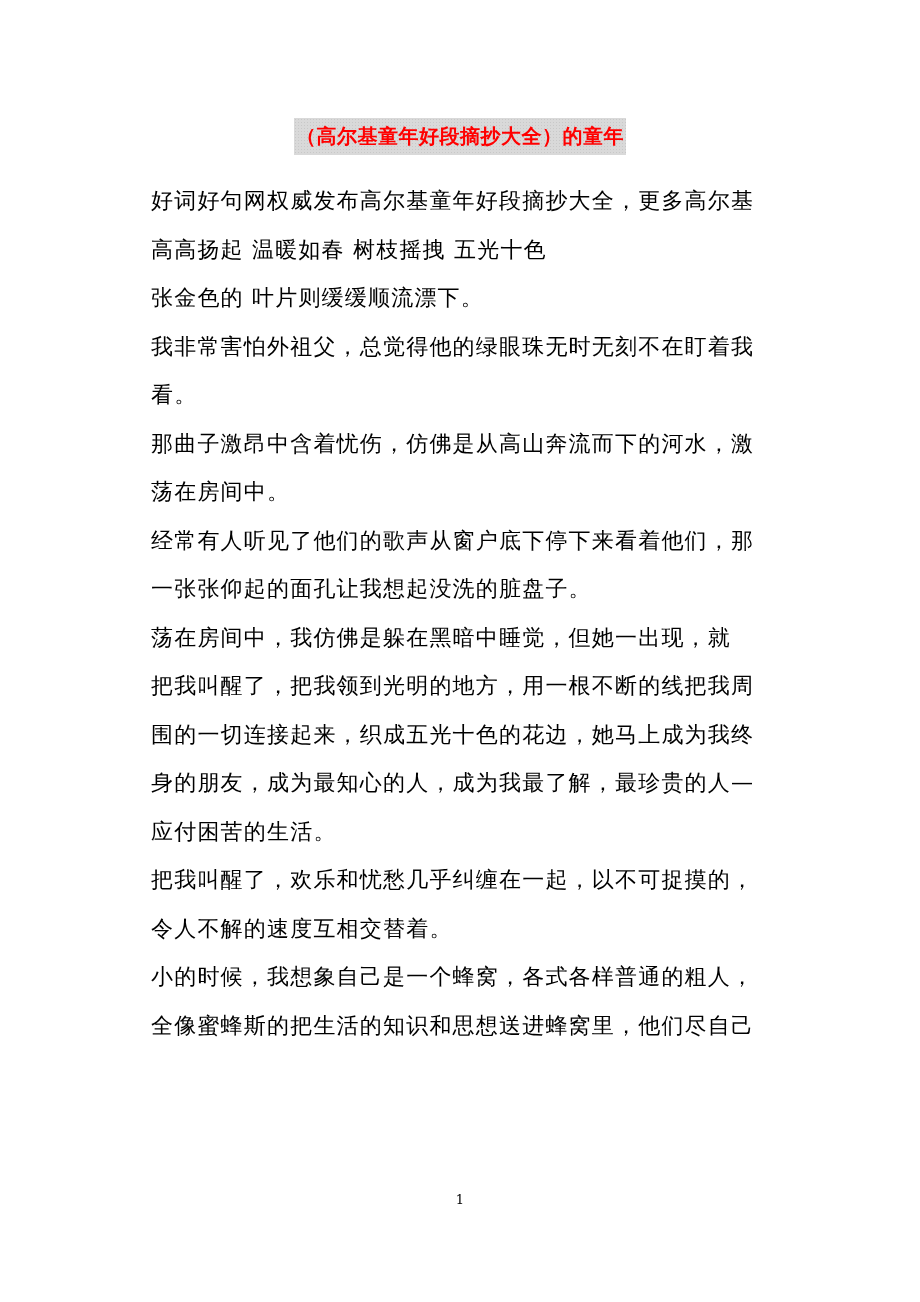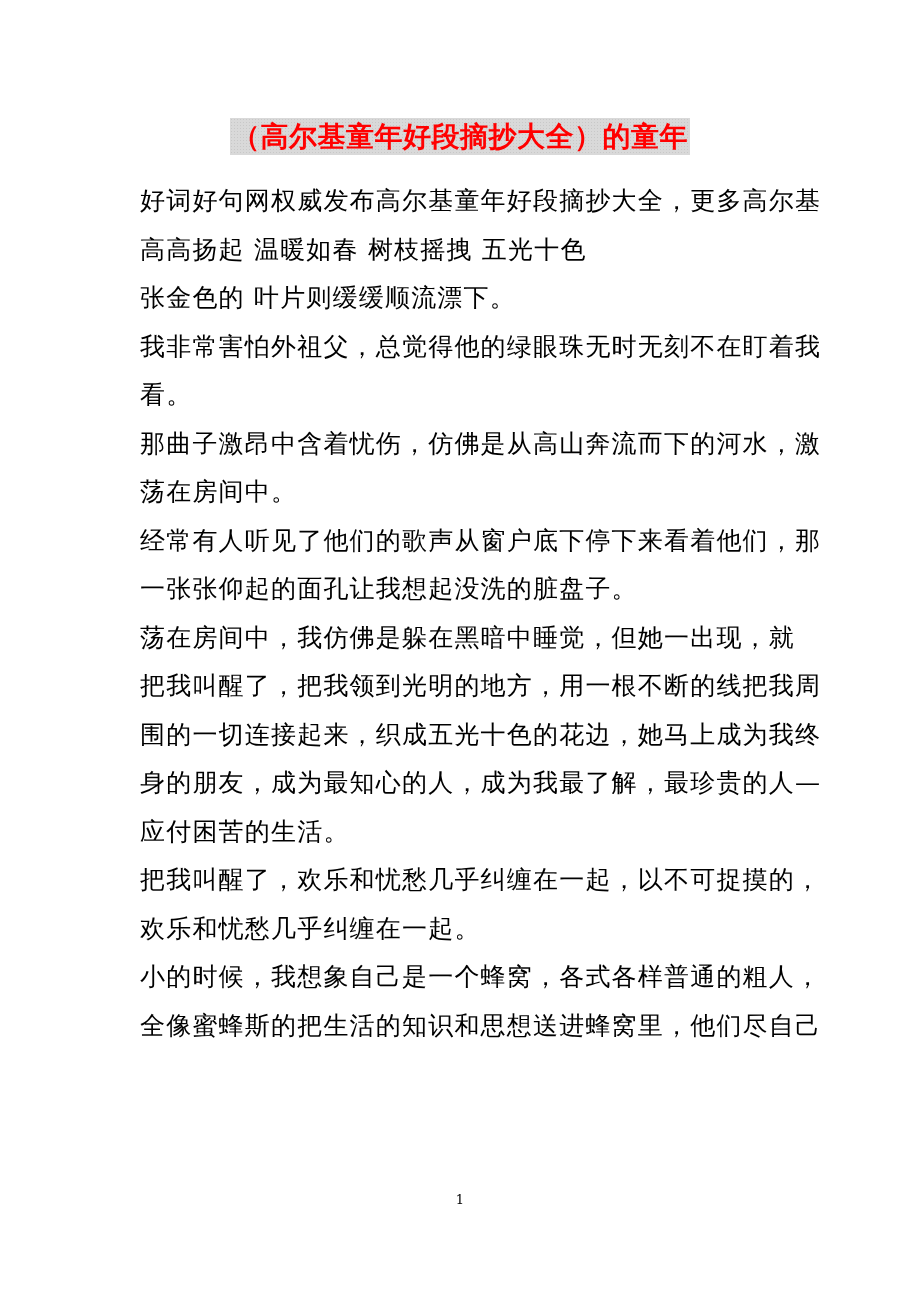--- a/index.html
+++ b/index.html
@@ -4,23 +4,23 @@
 <style>
   html, body { margin: 0; padding: 0; background: #ffffff; }
   body { width: 920px; height: 1302px; position: relative; overflow: hidden;
          font-family: "DejaVu Serif", "Liberation Serif", serif; color: #000; }
   .page { position: absolute; left: 0; top: 0; width: 920px; height: 1302px; background: #fff; }
   .title-wrap { position: absolute; top: 118px; left: 0; width: 920px; text-align: center; }
   .title { display: inline-block; background: #d9d9d9;
            background-image: radial-gradient(#c8c8c8 0.6px, transparent 0.7px);
            background-size: 3px 3px;
            color: #ff0000; font-family: "DejaVu Sans", "Liberation Sans", sans-serif;
-           font-weight: bold; font-size: 28px; line-height: 37px; padding: 0 2px; letter-spacing: 0.5px; }
+           font-weight: bold; font-size: 20px; line-height: 37px; padding: 0 2px; letter-spacing: 0.5px; }
   .body { position: absolute; left: 140px; top: 177px; width: 660px; }
-  .line { font-size: 25px; line-height: 48.5px; height: 48.5px; white-space: nowrap; letter-spacing: 1.2px; }
+  .line { font-size: 22px; line-height: 48.5px; height: 48.5px; white-space: nowrap; letter-spacing: 1.2px; margin-left: 11px; }
   .pagenum { position: absolute; top: 1192px; left: 0; width: 920px; text-align: center;
              font-size: 13px; font-family: "DejaVu Serif", serif; }
 </style>
 </head>
 <body>
 
 <div class="page">
   <div class="title-wrap">
     <span class="title">（高尔基童年好段摘抄大全）的童年</span>
   </div>
@@ -34,19 +34,19 @@
     <div class="line">那曲子激昂中含着忧伤，仿佛是从高山奔流而下的河水，激</div>
     <div class="line">荡在房间中。</div>
     <div class="line">经常有人听见了他们的歌声从窗户底下停下来看着他们，那</div>
     <div class="line">一张张仰起的面孔让我想起没洗的脏盘子。</div>
     <div class="line">荡在房间中，我仿佛是躲在黑暗中睡觉，但她一出现，就</div>
     <div class="line">把我叫醒了，把我领到光明的地方，用一根不断的线把我周</div>
     <div class="line">围的一切连接起来，织成五光十色的花边，她马上成为我终</div>
     <div class="line">身的朋友，成为最知心的人，成为我最了解，最珍贵的人—</div>
     <div class="line">应付困苦的生活。</div>
     <div class="line">把我叫醒了，欢乐和忧愁几乎纠缠在一起，以不可捉摸的，</div>
-    <div class="line">欢乐和忧愁几乎纠缠在一起。</div>
+    <div class="line">令人不解的速度互相交替着。</div>
     <div class="line">小的时候，我想象自己是一个蜂窝，各式各样普通的粗人，</div>
     <div class="line">全像蜜蜂斯的把生活的知识和思想送进蜂窝里，他们尽自己</div>
   </div>
 
   <div class="pagenum">1</div>
 </div>
 
 </body></html>

